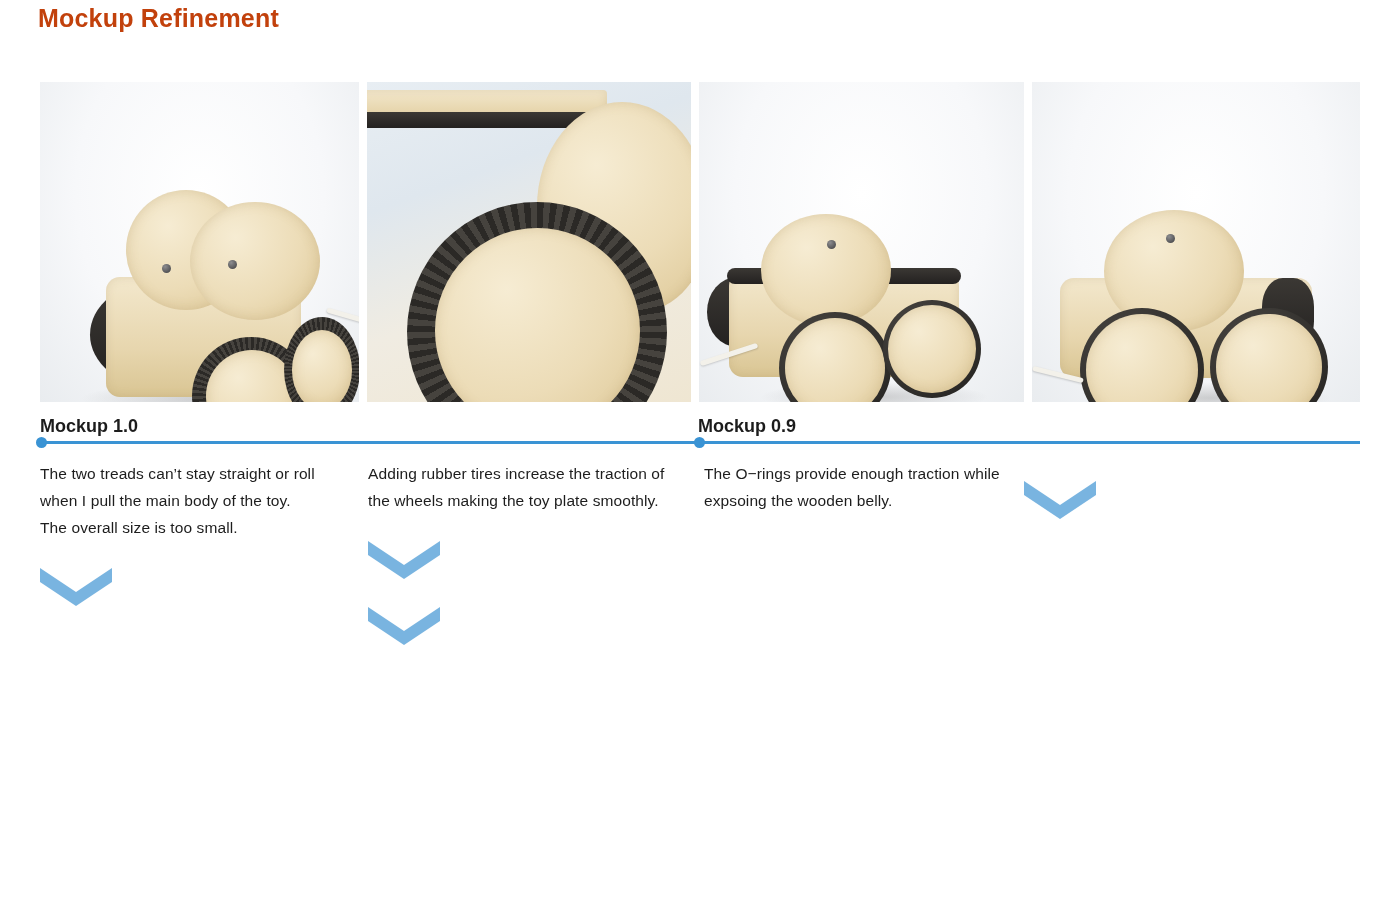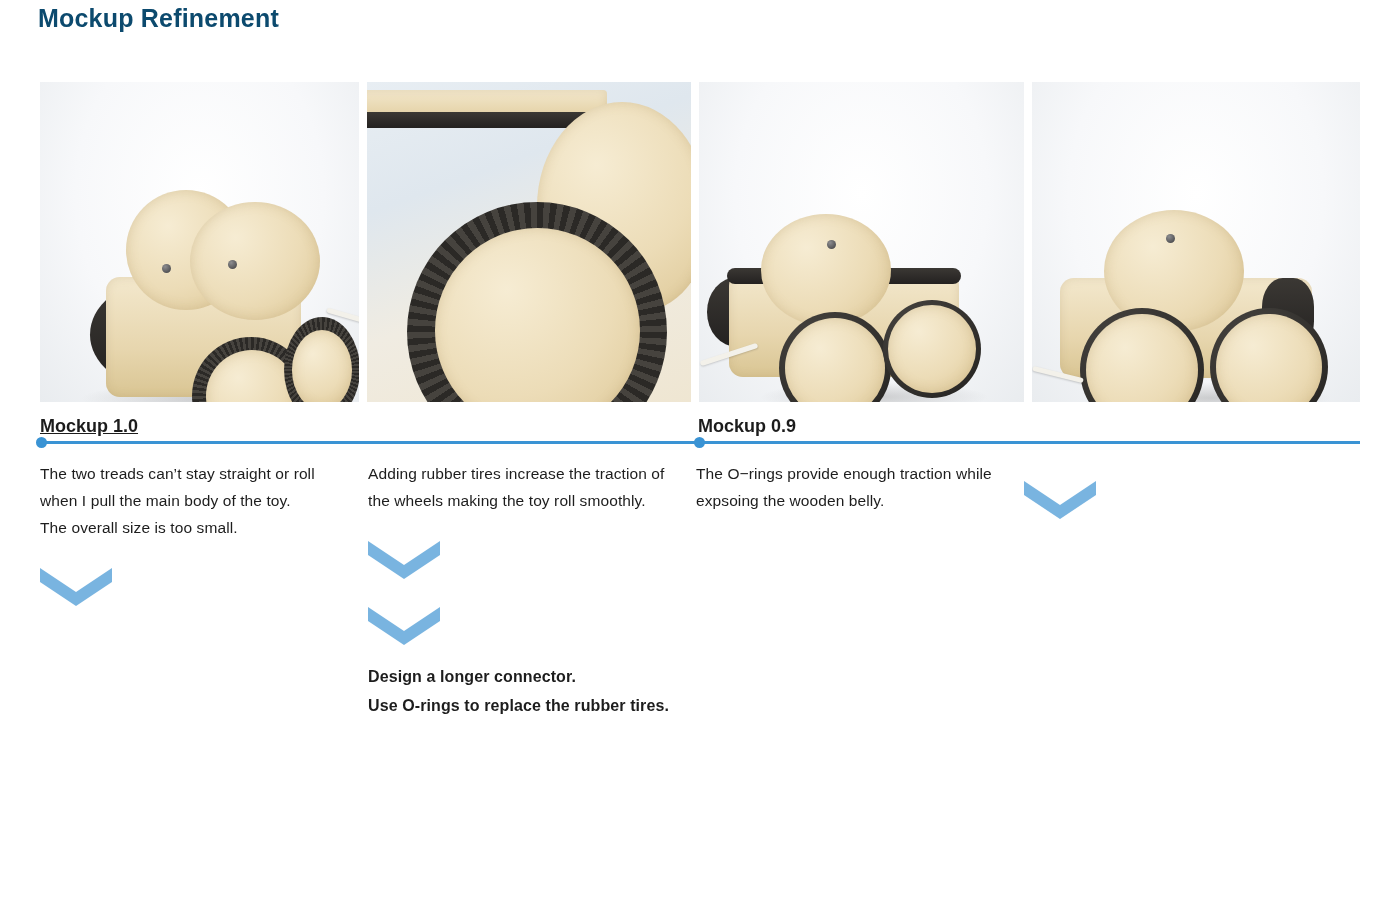--- a/index.html
+++ b/index.html
@@ -16,21 +16,21 @@
     overflow: hidden;
   }
 
   
   #page-title {
     position: absolute;
     left: 38px;
     top: 4px;
     font-size: 25px;
     font-weight: bold;
-    color: #0c4a6e;
+    color: #c2410c;
     letter-spacing: 0.2px;
   }
 
   
   .photo-strip {
     position: absolute;
     left: 40px;
     top: 82px;
     width: 1320px;
     height: 320px;
@@ -117,21 +117,21 @@
     width: 1320px;
     height: 3px;
     background: #3a93d4;
   }
   .section-head {
     position: absolute;
     font-size: 18px;
     font-weight: bold;
     color: #1c1c1c;
   }
-  #head-1 { left: 40px; top: 416px; text-decoration: underline; }
+  #head-1 { left: 40px; top: 416px; }
   #head-2 { left: 698px; top: 416px; }
   .node-dot {
     position: absolute;
     width: 11px; height: 11px;
     border-radius: 50%;
     background: #3a93d4;
     top: 437px;
   }
   #dot-1 { left: 36px; }
   #dot-2 { left: 694px; }
@@ -239,33 +239,31 @@
 
   <div class="col c1">
     <p class="para" style="white-space:pre-line;">The two treads can’t stay straight or roll when I pull the main body of the toy.
 The overall size is too small.</p>
     <svg class="chevron" viewBox="0 0 72 42">
       <path d="M0 2 L0 16 L36 40 L72 16 L72 2 L36 26 Z" fill="#79b4e0"></path>
     </svg>
   </div>
 
   <div class="col c2">
-    <p class="para" style="white-space:pre-line;">Adding rubber tires increase the traction of the wheels making the toy roll smoothly.</p>
-    <svg class="chevron" viewBox="0 0 72 42">
-      <path d="M0 2 L0 16 L36 40 L72 16 L72 2 L36 26 Z" fill="#79b4e0"></path>
-    </svg>
-    <svg class="chevron" viewBox="0 0 72 42">
-      <path d="M0 2 L0 16 L36 40 L72 16 L72 2 L36 26 Z" fill="#79b4e0"></path>
-    </svg>
-    <p class="para bold" style="white-space:pre-line;">Design a longer connector.
-Use O-rings to replace the rubber tires.</p>
+    <p class="para" style="white-space:pre-line;">Adding rubber tires increase the traction of the wheels making the toy plate smoothly.</p>
+    <svg class="chevron" viewBox="0 0 72 42">
+      <path d="M0 2 L0 16 L36 40 L72 16 L72 2 L36 26 Z" fill="#79b4e0"></path>
+    </svg>
+    <svg class="chevron" viewBox="0 0 72 42">
+      <path d="M0 2 L0 16 L36 40 L72 16 L72 2 L36 26 Z" fill="#79b4e0"></path>
+    </svg>
   </div>
 
   <div class="col c3">
-    <p class="para" style="white-space:pre-line;">The O−rings provide enough traction while expsoing the wooden belly.</p>
+    <p class="para" style="white-space:pre-line;margin-left:8px;">The O−rings provide enough traction while expsoing the wooden belly.</p>
   </div>
 
   <div class="col c4">
     <svg class="chevron" viewBox="0 0 72 42">
       <path d="M0 2 L0 16 L36 40 L72 16 L72 2 L36 26 Z" fill="#79b4e0"></path>
     </svg>
   </div>
 </div>
 
 </body></html>

